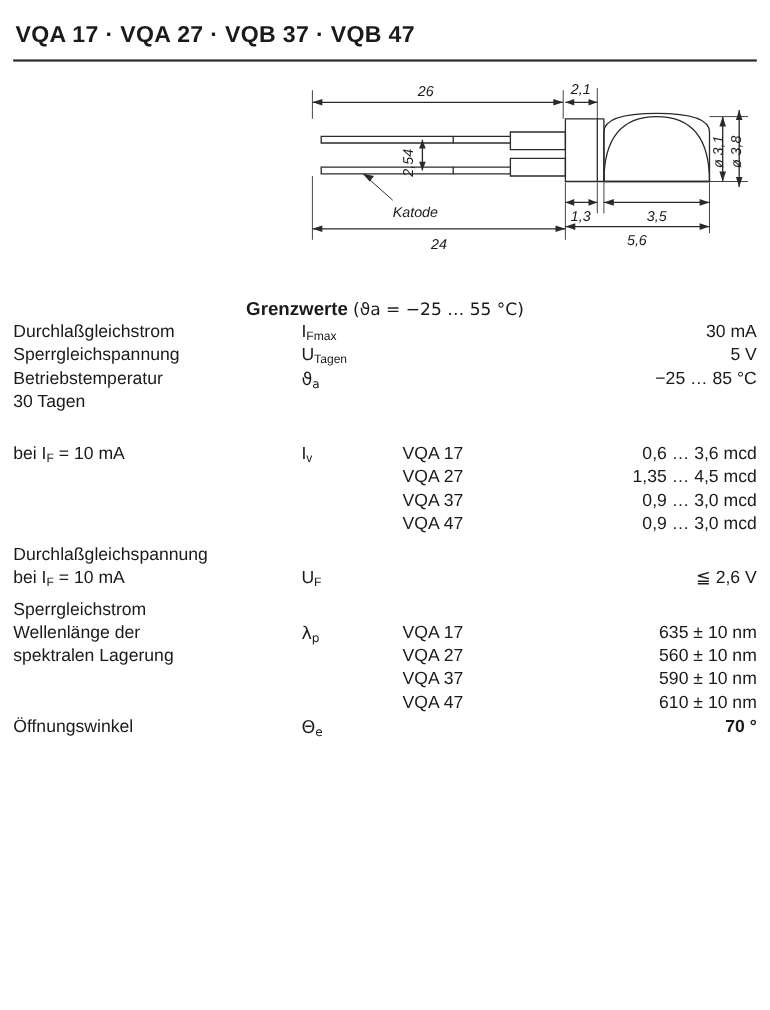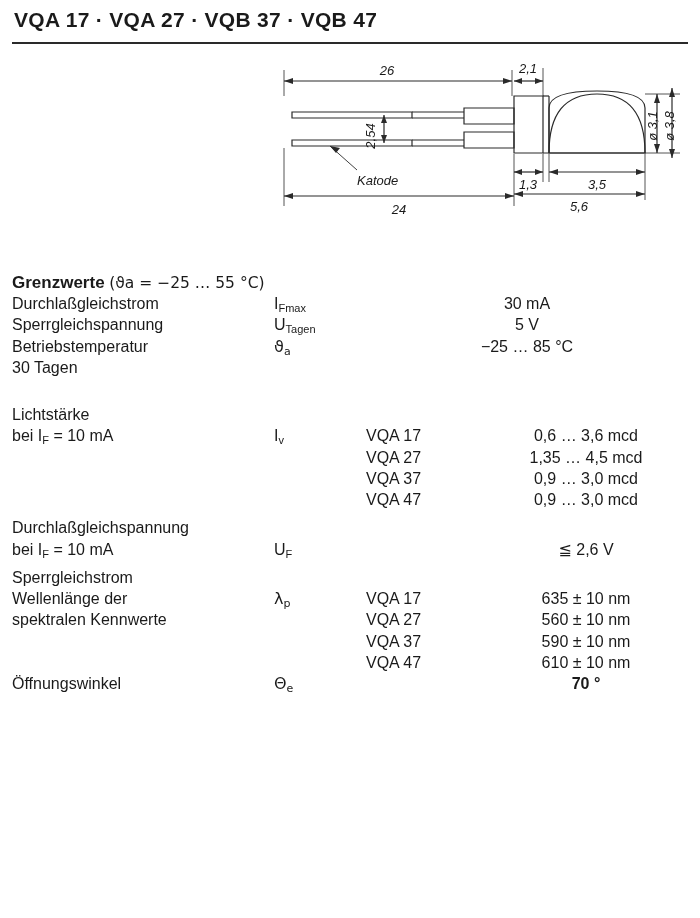--- a/index.html
+++ b/index.html
@@ -13,21 +13,21 @@
     position: relative;
     font-family: "Liberation Sans", sans-serif;
     color: #1a1a1a;
     overflow: hidden;
   }
   .page {
     position: relative;
     width: 700px;
     height: 918px;
     box-sizing: border-box;
-    padding: 0 12px;
+    padding: 12px 12px;
   }
   
   .doc-title {
     font-size: 21px;
     font-weight: bold;
     letter-spacing: 0.3px;
     padding: 8px 0 4px 2px;
     white-space: nowrap;
   }
   .rule {
@@ -36,22 +36,23 @@
   }
   
   .drawing {
     position: relative;
     height: 205px;
     margin-top: 4px;
   }
   .drawing svg { display: block; }
   
   .sect {
-    margin-top: 20px;
+    margin-top: 6px;
     font-size: 16.5px;
+    text-align: center;
   }
   .sect .sect-name {
     font-weight: bold;
     font-size: 17px;
   }
   .sect .sect-cond {
     font-size: 15.5px;
   }
   
   table.spec {
@@ -60,21 +61,21 @@
     font-size: 16px;
   }
   table.spec td {
     vertical-align: top;
     padding: 0;
     line-height: 1.33;
   }
   td.c-label { width: 262px; }
   td.c-sym   { width: 92px; }
   td.c-type  { width: 118px; }
-  td.c-val   { text-align: center; padding-right: 6px; white-space: nowrap; }
+  td.c-val   { text-align: right; padding-right: 6px; white-space: nowrap; }
   sub { font-size: 11px; vertical-align: baseline; position: relative; top: 3px; }
   .sym { font-size: 16px; }
   .tight td { line-height: 1.28; }
   .gap-sm { height: 7px; }
   .gap-lg { height: 26px; }
   .bold { font-weight: bold; }
   .greek { font-family: "DejaVu Sans", sans-serif; }
 </style>
 </head>
 <body>
@@ -197,26 +198,20 @@
     </tbody>
   </table>
 
   <div class="gap-lg"></div>
 
 
   <table class="spec tight">
     <tbody>
 
       <tr>
-        <td class="c-label">Lichtstärke</td>
-        <td class="c-sym"></td>
-          <td class="c-type"></td>
-          <td class="c-val"></td>
-      </tr>
-      <tr>
         <td class="c-label">bei I<sub>F</sub> = 10 mA</td>
         <td class="c-sym"><span class="sym">I</span><sub>v</sub></td>
         <td class="c-type">VQA 17</td>
         <td class="c-val">0,6 … 3,6 mcd</td>
       </tr>
       <tr>
         <td class="c-label"></td>
           <td class="c-sym"></td>
         <td class="c-type">VQA 27</td>
         <td class="c-val">1,35 … 4,5 mcd</td>
@@ -262,21 +257,21 @@
           <td class="c-val"></td>
       </tr>
 
       <tr>
         <td class="c-label">Wellenlänge der</td>
         <td class="c-sym greek"><span class="sym">λ</span><sub>p</sub></td>
         <td class="c-type">VQA 17</td>
         <td class="c-val">635 ± 10 nm</td>
       </tr>
       <tr>
-        <td class="c-label">spektralen Kennwerte</td>
+        <td class="c-label">spektralen Lagerung</td>
         <td class="c-sym"></td>
         <td class="c-type">VQA 27</td>
         <td class="c-val">560 ± 10 nm</td>
       </tr>
       <tr>
         <td class="c-label"></td>
           <td class="c-sym"></td>
         <td class="c-type">VQA 37</td>
         <td class="c-val">590 ± 10 nm</td>
       </tr>

